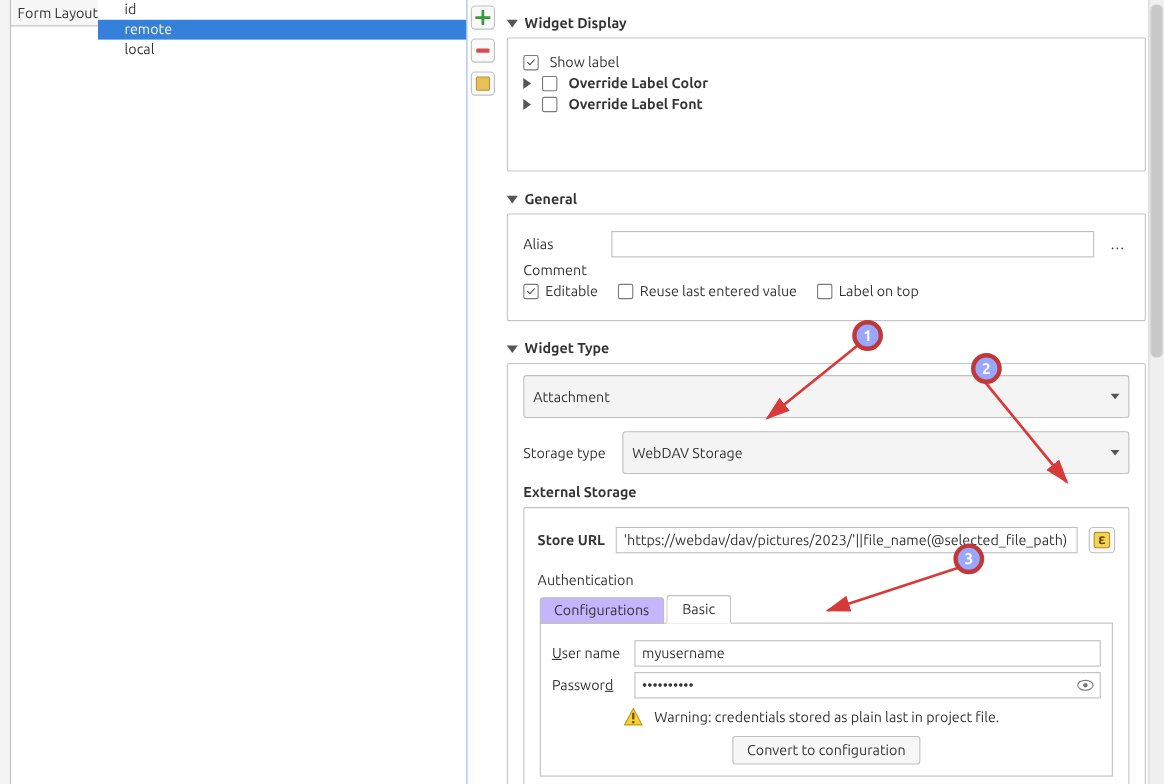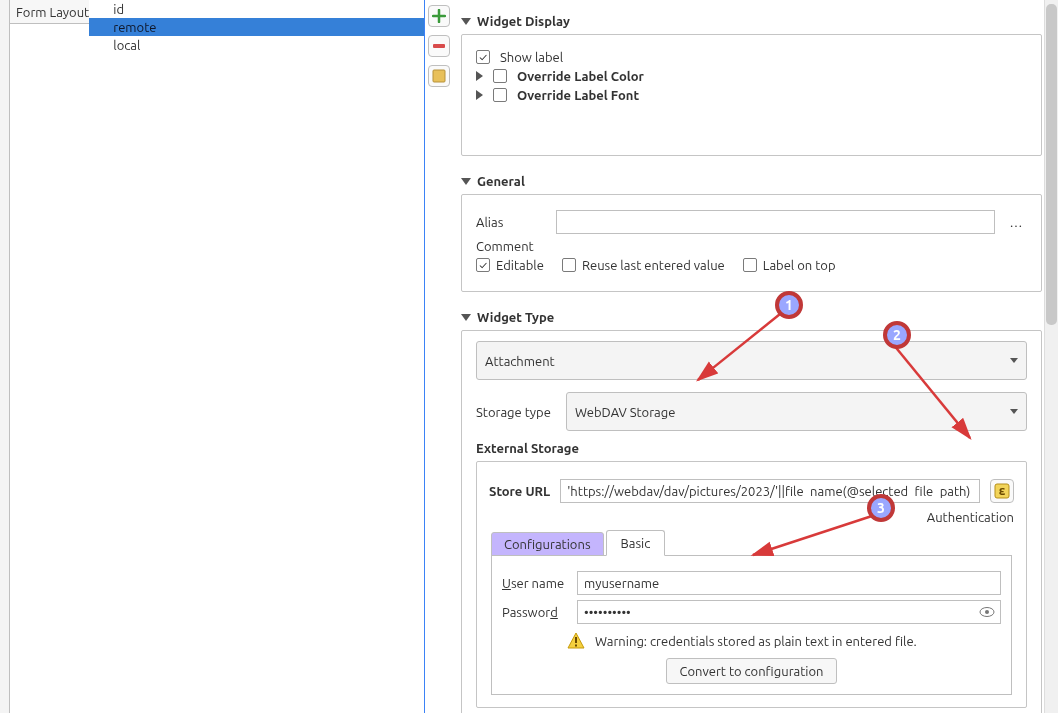--- a/index.html
+++ b/index.html
@@ -3,21 +3,21 @@
 <meta charset="utf-8">
 <style>
 * { box-sizing: border-box; margin: 0; padding: 0; font-family: "Segoe UI", "Ubuntu", Arial, sans-serif; font-size: 13px; color: #333; }
 html, body { width: 1058px; height: 713px; overflow: hidden; background: #fff; }
 .root { display: flex; width: 100%; height: 100%; }
 .thin-gutter { width: 10px; flex: 0 0 10px; background: #f4f4f4; border-right: 1px solid #bfbfbf; }
 .left-pane { width: 415px; flex: 0 0 415px; display: flex; flex-direction: row; border-right: 1px solid #3b82f6; }
 .left-header { height: 24px; line-height: 24px; padding-left: 6px; border-bottom: 1px solid #bfbfbf; background: #f7f7f7; }
 .field-list { flex: 1; overflow: auto; background: #fff; }
 .field-item { height: 18px; line-height: 18px; padding-left: 24px; cursor: default; }
-.field-item.selected { background: #3580d8; color: #0f172a; }
+.field-item.selected { background: #3580d8; color: #fef9c3; }
 .mid-buttons { width: 28px; flex: 0 0 28px; display: flex; flex-direction: column; align-items: center; padding-top: 5px; gap: 8px; background: #fff; }
 .mini-btn { width: 22px; height: 22px; border: 1px solid #bfbfbf; border-radius: 4px; background: #fafafa; display: flex; align-items: center; justify-content: center; cursor: pointer; }
 .right-pane { flex: 1; overflow-y: auto; overflow-x: hidden; padding: 8px 16px 16px 8px; background: #fff; position: relative; }
 .section-header { display: flex; align-items: center; gap: 6px; height: 26px; font-weight: 700; }
 .section-header .tri { width: 0; height: 0; border-left: 5px solid transparent; border-right: 5px solid transparent; border-top: 7px solid #555; }
 .section-body { border: 1px solid #c5c5c5; border-radius: 2px; padding: 10px 14px 14px 14px; margin-bottom: 12px; }
 .row { display: flex; align-items: center; gap: 10px; margin: 5px 0; }
 .lbl { min-width: 70px; }
 .checkbox { width: 14px; height: 14px; border: 1px solid #7a7a7a; border-radius: 2px; display: inline-flex; align-items: center; justify-content: center; background: #fff; }
 .checkbox.checked::after { content: "✓"; font-size: 11px; color: #222; line-height: 1; }
@@ -150,21 +150,21 @@
           <span style="min-width:60px;font-weight:bold;">Store URL</span>
           <input type="text" style="flex: 1 1 0%;" value="'https://webdav/dav/pictures/2023/'||file_name(@selected_file_path)">
           <span class="mini-btn" style="width:24px;height:24px;">
             <svg width="16" height="16">
                 <rect x="1" y="1" width="14" height="14" rx="2" fill="#f2d45a" stroke="#b58f1a"></rect>
                 <text x="8" y="12" font-size="10" text-anchor="middle" fill="#6b4a00" font-weight="bold">ε</text>
               </svg>
           </span>
         </div>
 
-        <div style="margin-top:7px;font-weight:400;text-align:right;">Authentication</div>
+        <div style="margin-top:18px;font-weight:400;">Authentication</div>
 
         <div style="margin-top:6px; padding:0 2px;">
           <div class="tabs">
             <div class="tab">Configurations</div>
             <div class="tab active">Basic</div>
           </div>
           <div class="tab-body">
             <div class="row">
               <span style="min-width:65px;"><span class="underline-hint">U</span><span>ser name</span></span>
               <input type="text" style="flex: 1 1 0%;" value="myusername">
@@ -180,21 +180,21 @@
                     </svg>
                 </span>
               </div>
             </div>
             <div class="warning-row">
               <svg width="18" height="18">
                   <path d="M9 1 L17 16 H1 Z" fill="#f4d03f" stroke="#c79a0a"></path>
                   <rect x="8" y="5" width="2" height="6" fill="#6b4a00"></rect>
                   <rect x="8" y="12.5" width="2" height="2" fill="#6b4a00"></rect>
                 </svg>
-              <span>Warning: credentials stored as plain text in entered file.</span>
+              <span>Warning: credentials stored as plain last in project file.</span>
             </div>
             <div style="text-align:center;">
               <button class="btn">Convert to configuration</button>
             </div>
           </div>
         </div>
       </div>
 
       <div style="margin-top:14px; font-weight:700;">Path</div>
     </div>

